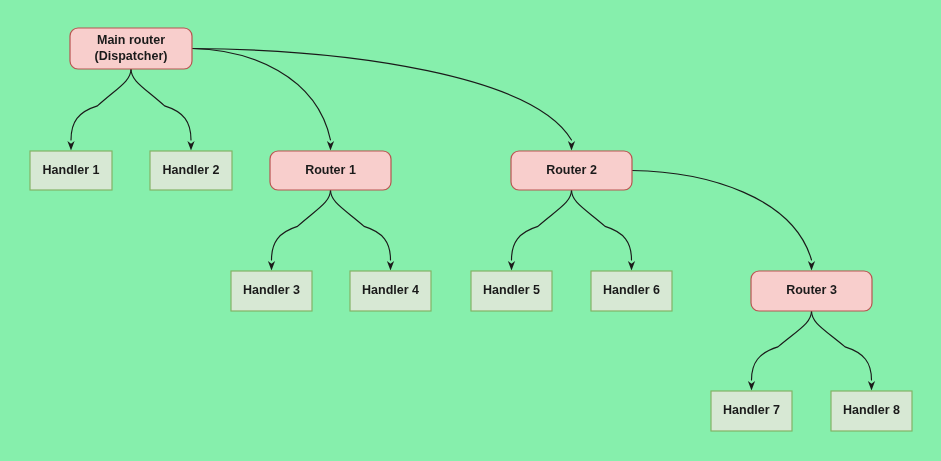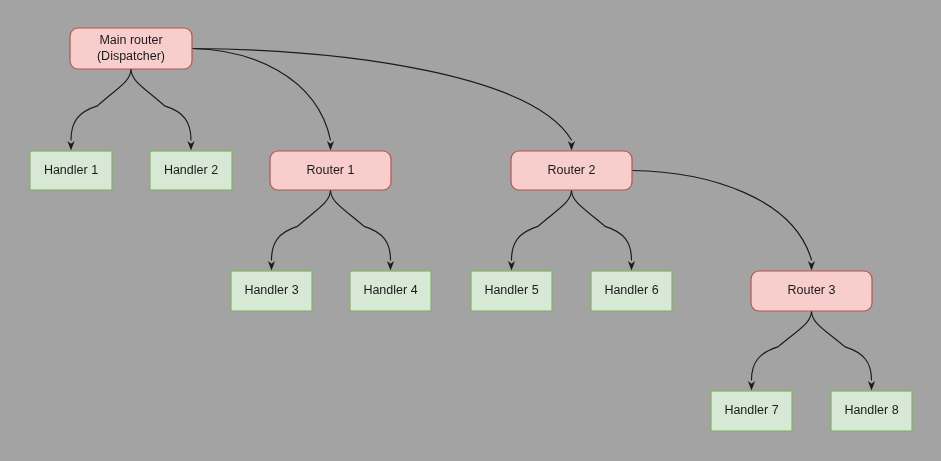--- a/index.html
+++ b/index.html
@@ -4,23 +4,24 @@
 <style>
   html, body {
     margin: 0;
     padding: 0;
     background: #ffffff;
   }
   #canvas {
     position: relative;
     width: 941px;
     height: 461px;
-    background: #a3a3a3;
+    background: #86efac;
     overflow: hidden;
     font-family: "Liberation Sans", sans-serif;
+    font-weight: bold;
   }
   svg.diagram {
     display: block;
     width: 941px;
     height: 461px;
   }
   .node-rect {
     stroke-width: 1.2;
   }
   .node-label {

